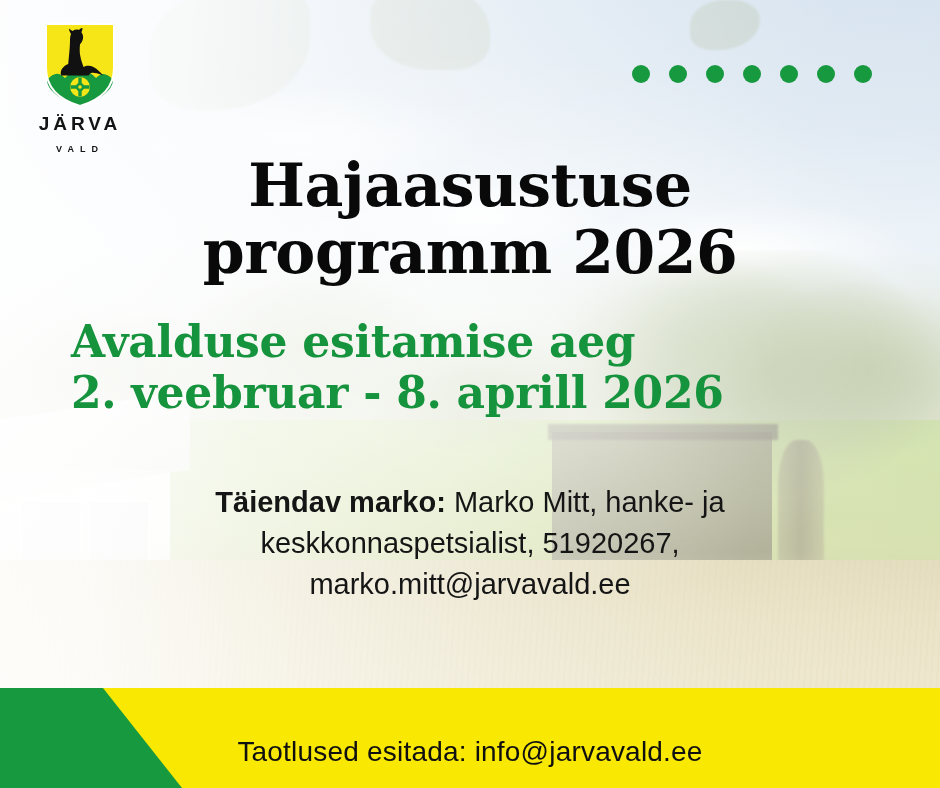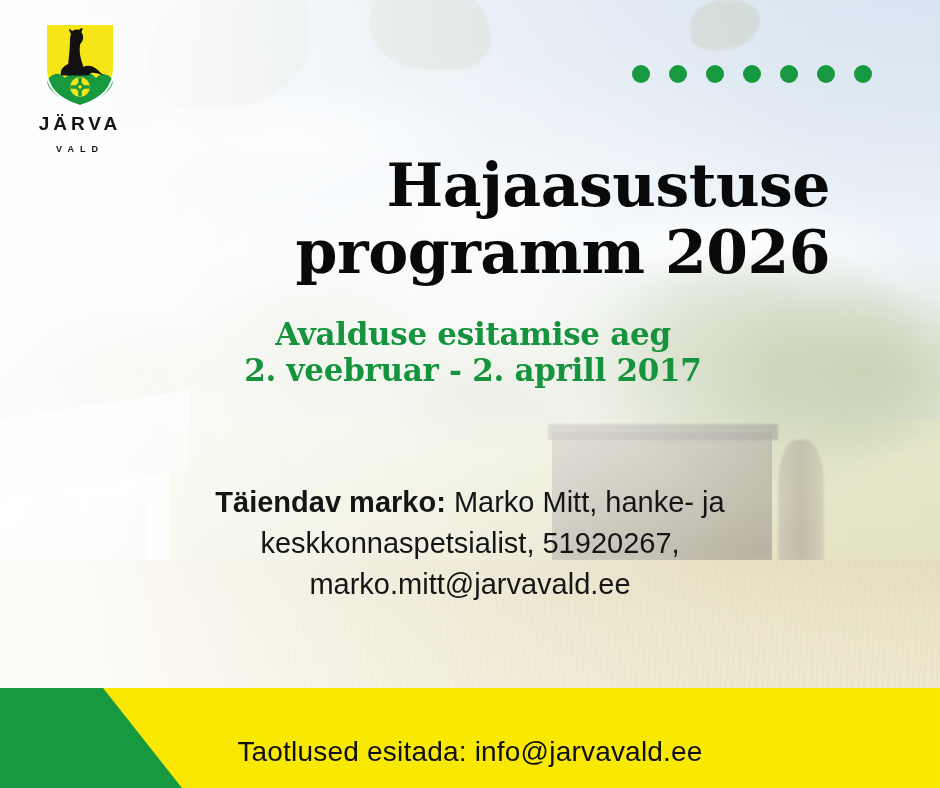--- a/index.html
+++ b/index.html
@@ -6,21 +6,21 @@
     margin: 0;
     padding: 0;
     background: #ffffff;
   }
   #poster {
     position: relative;
     width: 940px;
     height: 788px;
     overflow: hidden;
     font-family: "Liberation Sans", sans-serif;
-    background: #fef9c3;
+    background: #bef264;
   }
 
   
   .bg-layer {
     position: absolute;
     inset: 0;
     overflow: hidden;
   }
   
   .bg-sky {
@@ -167,37 +167,36 @@
     border-radius: 50%;
     background: #17993f;
   }
 
   
   .title {
     position: absolute;
     left: 110px;
     top: 152px;
     width: 720px;
-    text-align: right;
+    text-align: center;
     font-family: "DejaVu Serif", "Liberation Serif", serif;
     font-weight: 700;
     font-size: 60px;
     line-height: 1.12;
     color: #090909;
     letter-spacing: -0.5px;
   }
   .subtitle {
     position: absolute;
-    left: 63px;
+    left: 71px;
     top: 316px;
     width: 820px;
-    text-align: center;
     font-family: "DejaVu Serif", "Liberation Serif", serif;
     font-weight: 700;
-    font-size: 31px;
+    font-size: 44px;
     line-height: 1.17;
     color: #16933d;
     letter-spacing: -0.3px;
   }
   .subtitle .line2 { white-space: nowrap; }
   .contact {
     position: absolute;
     left: 150px;
     top: 482px;
     width: 640px;
@@ -302,21 +301,21 @@
     <span class="dot"></span>
   </div>
 
   <div class="title">
     <div>Hajaasustuse</div>
     <div>programm 2026</div>
   </div>
 
   <div class="subtitle">
     <div>Avalduse esitamise aeg</div>
-    <div class="line2">2. veebruar - 2. aprill 2017</div>
+    <div class="line2">2. veebruar - 8. aprill 2026</div>
   </div>
 
   <div class="contact">
     <b>Täiendav marko:</b><span> Marko Mitt, hanke- ja keskkonnaspetsialist, 51920267, marko.mitt@jarvavald.ee</span>
   </div>
 
   <div class="banner">
     <div class="banner-wedge"></div>
     <div class="banner-text">Taotlused esitada: info@jarvavald.ee</div>
   </div>

